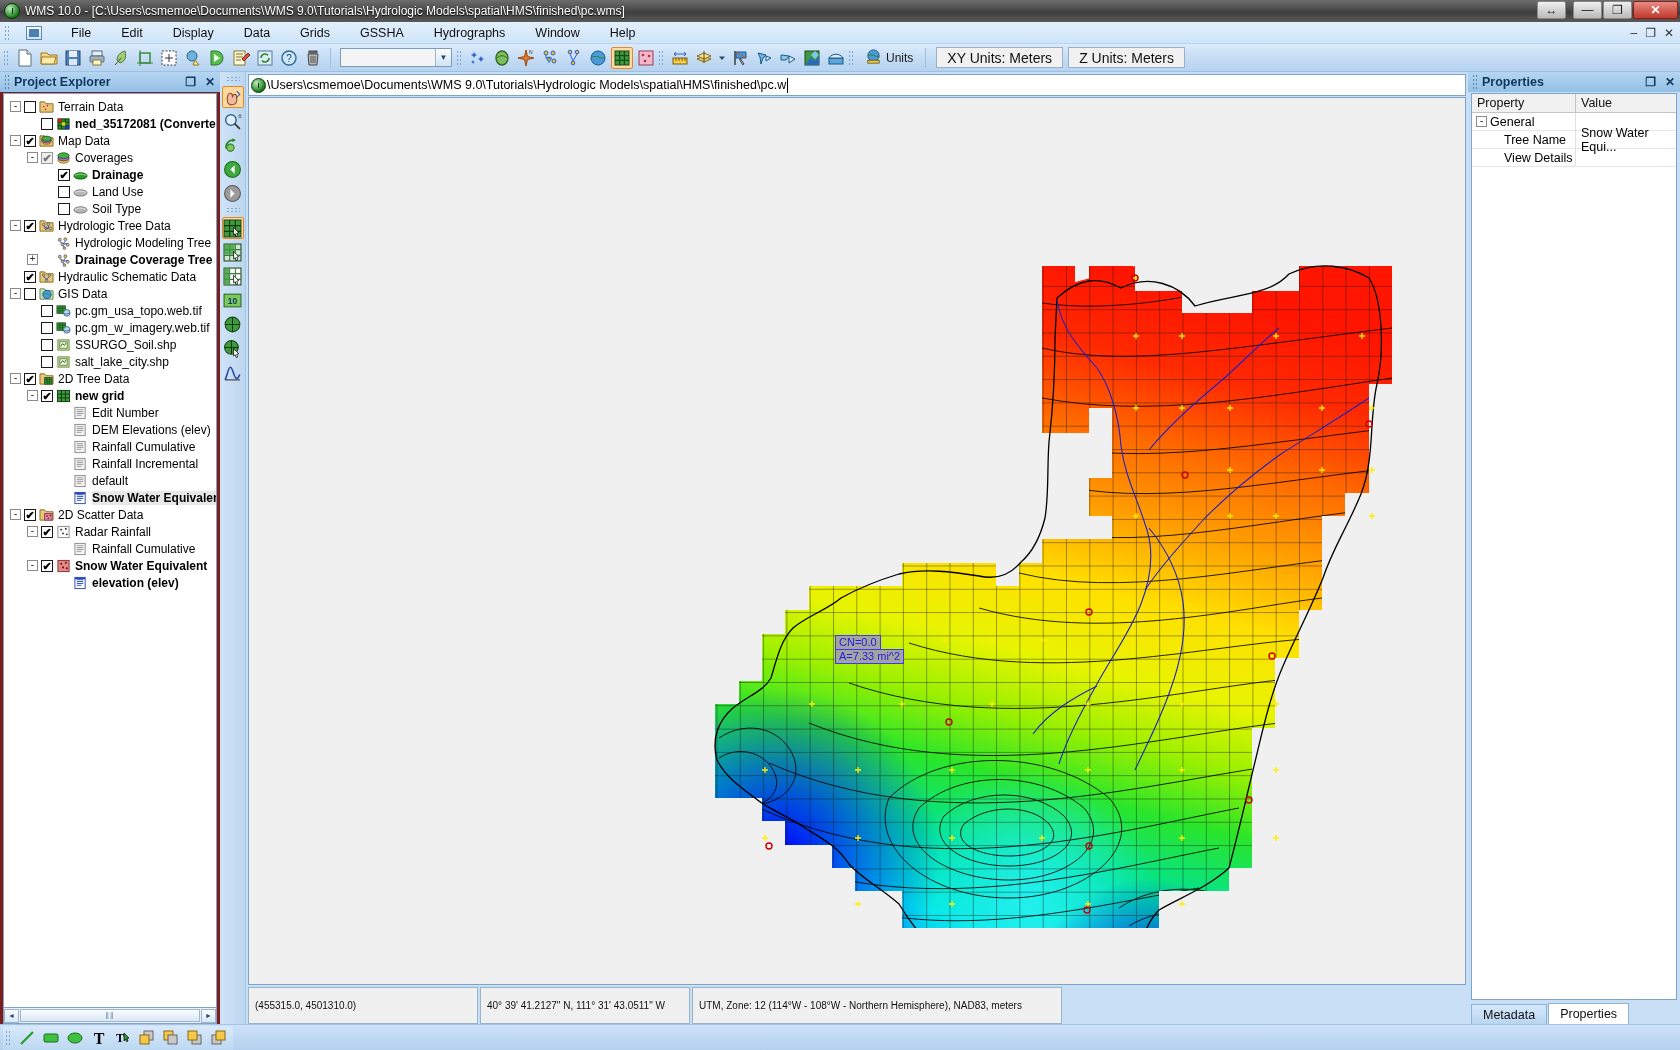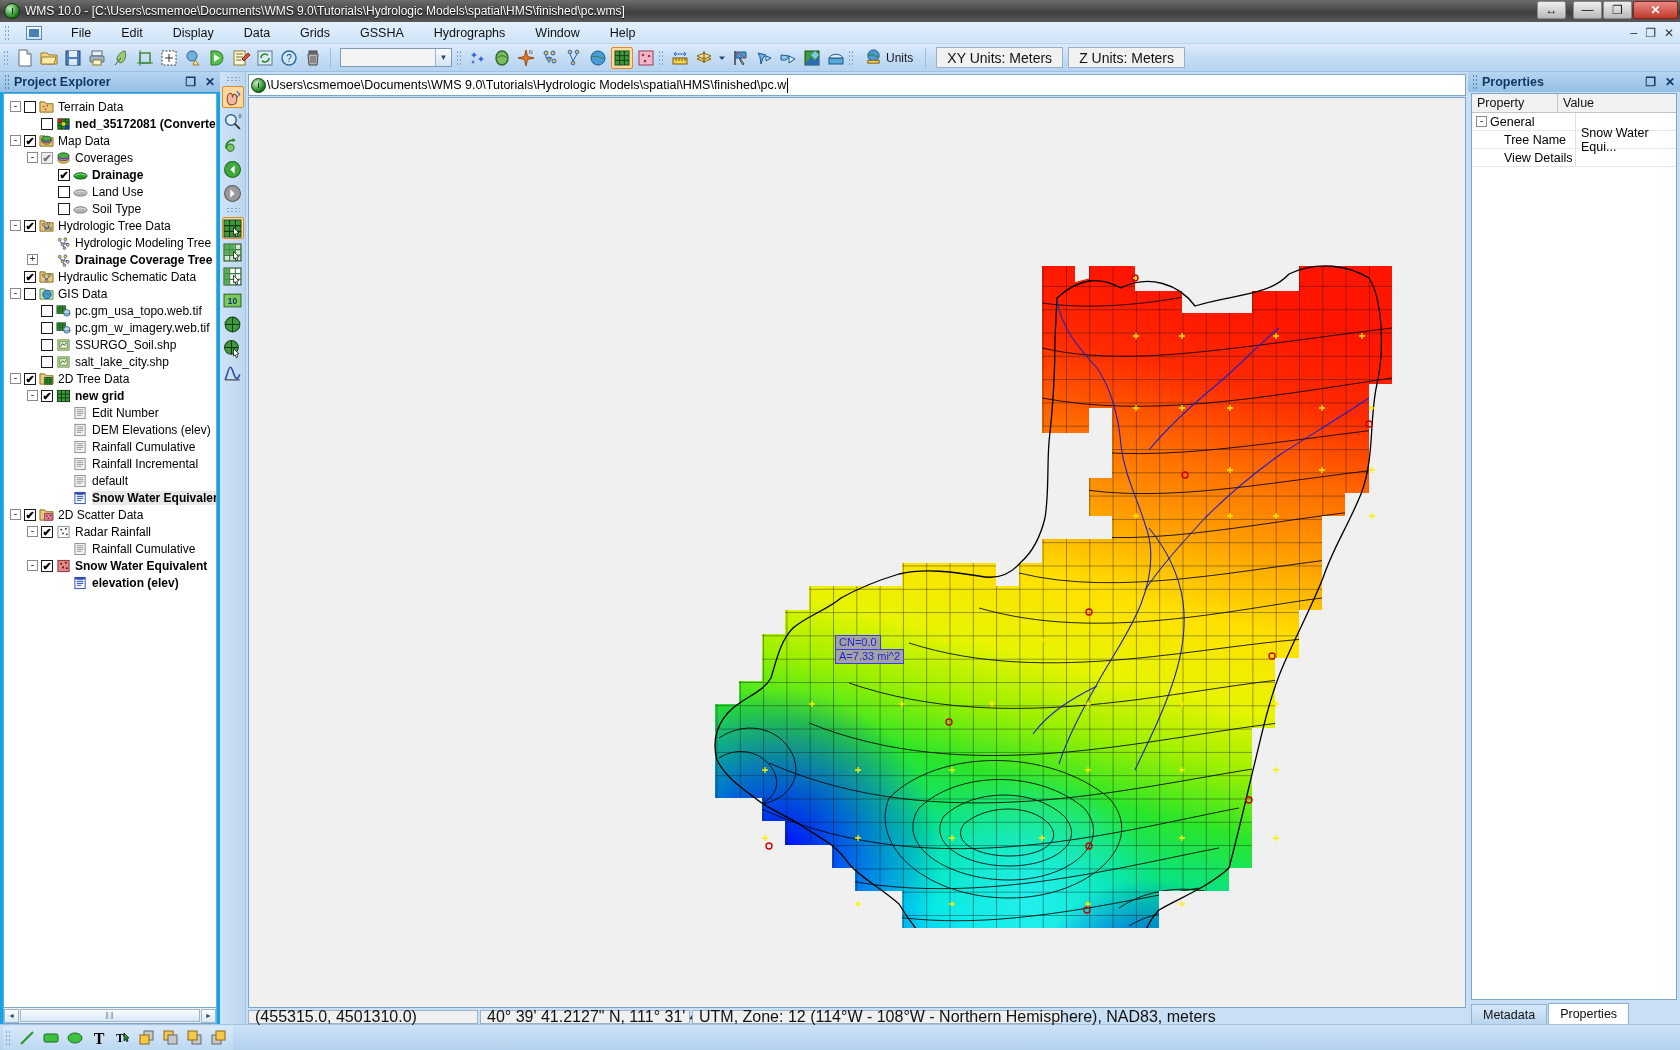--- a/index.html
+++ b/index.html
@@ -102,21 +102,21 @@
     height: 21px; display:flex;align-items:center;
     padding: 0 10px; font-size: 14px; color:#111;
     background:#f1f1f1; border:1px solid #9bb0c4; margin-left:5px; flex:0 0 auto;
     white-space:nowrap;
   }
 
   
   #workspace { height: 952px; display:flex; position:relative; }
 
   
-  #left-panel { width: 220px; display:flex; flex-direction:column; background:#0ea5e9; flex:0 0 auto;}
+  #left-panel { width: 220px; display:flex; flex-direction:column; background:#7f1d1d; flex:0 0 auto;}
   .panel-head {
     height: 20px; display:flex; align-items:center;
     background: linear-gradient(180deg,#b5d6f2 0%,#95bfe6 100%);
     color:#10365e; font-weight:bold; font-size:12.5px;
     padding-left:4px; position:relative;
   }
   .panel-head .gripper{ background-image: radial-gradient(circle,#5a86ad 1px, transparent 1px); }
   .panel-head .ctrls { position:absolute; right:5px; display:flex; gap:9px; font-size:12px; color:#143a63;}
   #tree-box {
     flex:1; background:#fff; border:1px solid #7da4c9; margin:1px 3px 0 3px;
@@ -184,38 +184,38 @@
     flex:1; margin: 1px 2px 0 2px; background:#f0f0f0;
     border:1px solid #7da4c9; position:relative; overflow:hidden;
   }
   #map-svg { position:absolute; left:0; top:0; }
   .map-note {
     position:absolute; background:#a3a3a3; border:1px solid #3a3af0;
     color:#2222dd; font-size:11px; padding:0 3px; line-height:13px;
     white-space:nowrap; font-family:"Liberation Sans",sans-serif;
   }
   #status-bar {
-    height: 14px; margin: 2px 2px 0 2px;
-    display:flex; align-items:stretch; font-size:16px;
+    height: 37px; margin: 2px 2px 0 2px;
+    display:flex; align-items:stretch; font-size:10px;
   }
   .sb-cell {
     background:#f0f0f0; border:1px solid #98b4cc; margin-right:2px;
     display:flex; align-items:center; padding:0 6px; color:#111; white-space:nowrap;
   }
   .sb-cell.c1 { width: 230px; }
   .sb-cell.c2 { width: 210px; }
   .sb-cell.c3 { flex:1; }
   .sb-cell.c4 { width: 370px; }
 
   
   #right-panel { width: 212px; display:flex; flex-direction:column; background:#c9dff5; flex:0 0 auto;}
   #prop-box { flex:1; margin:1px 3px 0 3px; background:#fff; border:1px solid #7da4c9; overflow:hidden;}
   .prop-head { display:flex; height:19px; background:#f1f1f1; border-bottom:1px solid #c4c4c4; }
   .prop-head div { display:flex;align-items:center; padding-left:5px; font-size:12.5px; color:#111;}
-  .ph-1 { width:86px; border-right:1px solid #c4c4c4;}
+  .ph-1 { width:104px; border-right:1px solid #c4c4c4;}
   .ph-2 { flex:1; }
   .prow { display:flex; height:18px; border-bottom:1px solid #e6e6e6; }
   .prow .pc1 { width:104px; border-right:1px solid #e0e0e0; display:flex;align-items:center; padding-left:4px; font-size:12.5px;}
   .prow .pc2 { flex:1; display:flex;align-items:center; padding-left:5px; font-size:12.5px;}
   .prow.group .pc1 { padding-left:4px; }
   .prow .pc1.ind { padding-left:32px; }
   #prop-tabs { height: 22px; display:flex; align-items:flex-end; margin: 2px 3px 0 3px; }
   .ptab {
     height:20px; padding:0 11px; display:flex;align-items:center;
     font-size:12.5px; color:#111; background:linear-gradient(180deg,#d7e8fa,#b9d5ef);

